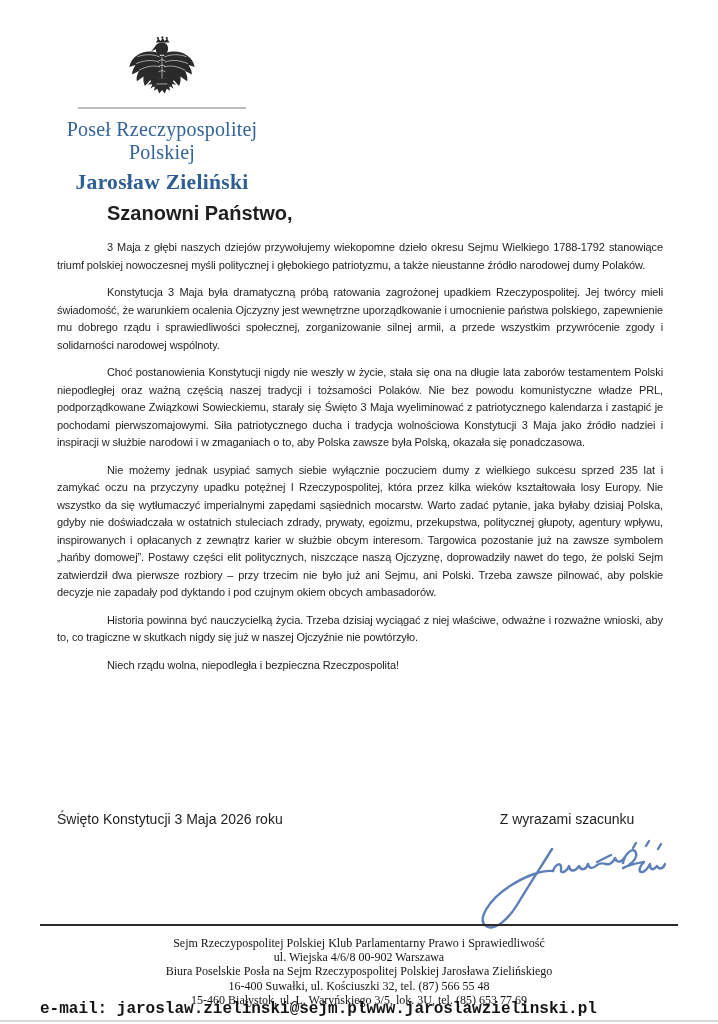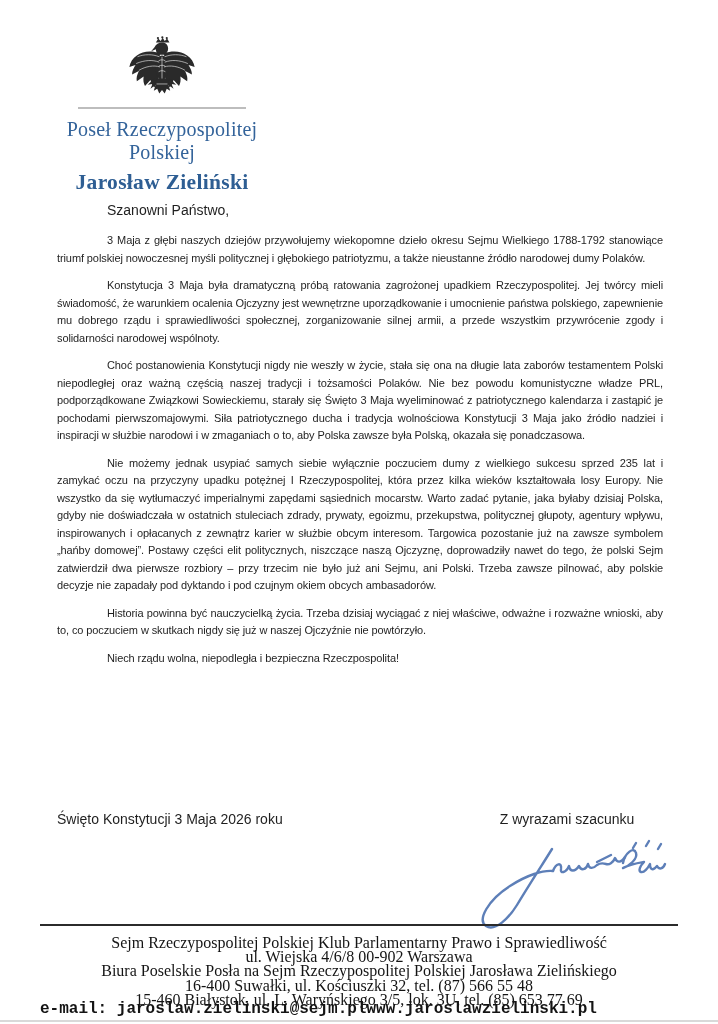--- a/index.html
+++ b/index.html
@@ -23,33 +23,33 @@
   .quote-block{position:absolute;right:56px;top:42px;text-align:right;}
   .quote-text{
     font-family:"Liberation Serif",serif;font-style:italic;font-size:13.8px;color:#111;
   }
   .quote-author{
     margin-top:11px;padding-right:26px;font-family:"Liberation Serif",serif;
     font-size:14.2px;color:#111;
   }
   
   .letter-body{position:absolute;left:57px;top:202px;width:606px;height:600px;overflow:hidden;}
-  .greeting{margin:0 0 14px 0;padding-left:50px;font-weight:normal;font-size:14px;}
+  .greeting{margin:0 0 14px 0;padding-left:50px;font-weight:bold;font-size:20px;}
   .para{
     margin:0 0 10px 0;font-size:11px;line-height:17.5px;
     text-align:justify;text-indent:50px;letter-spacing:-0.1px;
   }
   .date-line{position:absolute;left:57px;top:811px;font-size:14px;}
   .closing{position:absolute;left:492px;top:811px;width:150px;text-align:center;font-size:14px;}
   .signature{position:absolute;left:455px;top:836px;width:212px;height:98px;}
   
   .footer-rule{position:absolute;left:40px;top:924px;width:638px;height:2px;background:#2b2b2b;}
   .footer-lines{
     position:absolute;left:0;top:936px;width:718px;text-align:center;
-    font-family:"Liberation Serif",serif;font-size:16px;line-height:14.2px;color:#141414;
+    font-family:"Liberation Serif",serif;font-size:12px;line-height:14.2px;color:#141414;
   }
   .footer-contact{
     position:absolute;left:40px;top:1000px;width:638px;display:flex;
     font-family:Liberation Mono, monospace;
     font-weight:bold;font-size:16px;color:#141414;
   }
   .page-edge{position:absolute;left:0;top:1020px;width:718px;height:2px;background:#d9d9d9;}
 </style>
 </head>
 <body>
@@ -99,21 +99,21 @@
   </div>
 
 
   <div class="letter-body">
     <p class="greeting">Szanowni Państwo,</p>
     <div>
         <p class="para">3 Maja z głębi naszych dziejów przywołujemy wiekopomne dzieło okresu Sejmu Wielkiego 1788-1792 stanowiące triumf polskiej nowoczesnej myśli politycznej i głębokiego patriotyzmu, a także nieustanne źródło narodowej dumy Polaków.</p>
         <p class="para">Konstytucja 3 Maja była dramatyczną próbą ratowania zagrożonej upadkiem Rzeczypospolitej. Jej twórcy mieli świadomość, że warunkiem ocalenia Ojczyzny jest wewnętrzne uporządkowanie i umocnienie państwa polskiego, zapewnienie mu dobrego rządu i sprawiedliwości społecznej, zorganizowanie silnej armii, a przede wszystkim przywrócenie zgody i solidarności narodowej wspólnoty.</p>
         <p class="para">Choć postanowienia Konstytucji nigdy nie weszły w życie, stała się ona na długie lata zaborów testamentem Polski niepodległej oraz ważną częścią naszej tradycji i tożsamości Polaków. Nie bez powodu komunistyczne władze PRL, podporządkowane Związkowi Sowieckiemu, starały się Święto 3 Maja wyeliminować z patriotycznego kalendarza i zastąpić je pochodami pierwszomajowymi. Siła patriotycznego ducha i tradycja wolnościowa Konstytucji 3 Maja jako źródło nadziei i inspiracji w służbie narodowi i w zmaganiach o to, aby Polska zawsze była Polską, okazała się ponadczasowa.</p>
         <p class="para">Nie możemy jednak usypiać samych siebie wyłącznie poczuciem dumy z wielkiego sukcesu sprzed 235 lat i zamykać oczu na przyczyny upadku potężnej I Rzeczypospolitej, która przez kilka wieków kształtowała losy Europy. Nie wszystko da się wytłumaczyć imperialnymi zapędami sąsiednich mocarstw. Warto zadać pytanie, jaka byłaby dzisiaj Polska, gdyby nie doświadczała w ostatnich stuleciach zdrady, prywaty, egoizmu, przekupstwa, politycznej głupoty, agentury wpływu, inspirowanych i opłacanych z zewnątrz karier w służbie obcym interesom. Targowica pozostanie już na zawsze symbolem „hańby domowej”. Postawy części elit politycznych, niszczące naszą Ojczyznę, doprowadziły nawet do tego, że polski Sejm zatwierdził dwa pierwsze rozbiory – przy trzecim nie było już ani Sejmu, ani Polski. Trzeba zawsze pilnować, aby polskie decyzje nie zapadały pod dyktando i pod czujnym okiem obcych ambasadorów.</p>
-        <p class="para">Historia powinna być nauczycielką życia. Trzeba dzisiaj wyciągać z niej właściwe, odważne i rozważne wnioski, aby to, co poczuciem w skutkach nigdy się już w naszej Ojczyźnie nie powtórzyło.</p>
+        <p class="para">Historia powinna być nauczycielką życia. Trzeba dzisiaj wyciągać z niej właściwe, odważne i rozważne wnioski, aby to, co tragiczne w skutkach nigdy się już w naszej Ojczyźnie nie powtórzyło.</p>
         <p class="para">Niech rządu wolna, niepodległa i bezpieczna Rzeczpospolita!</p>
       </div>
   </div>
 
   <div class="date-line">Święto Konstytucji 3 Maja 2026 roku</div>
   <div class="closing">Z wyrazami szacunku</div>
 
   <svg class="signature" viewBox="0 0 212 98" aria-hidden="true">
     <g fill="none" stroke="#5d7fb8" stroke-width="2.4" stroke-linecap="round" stroke-linejoin="round">
 

